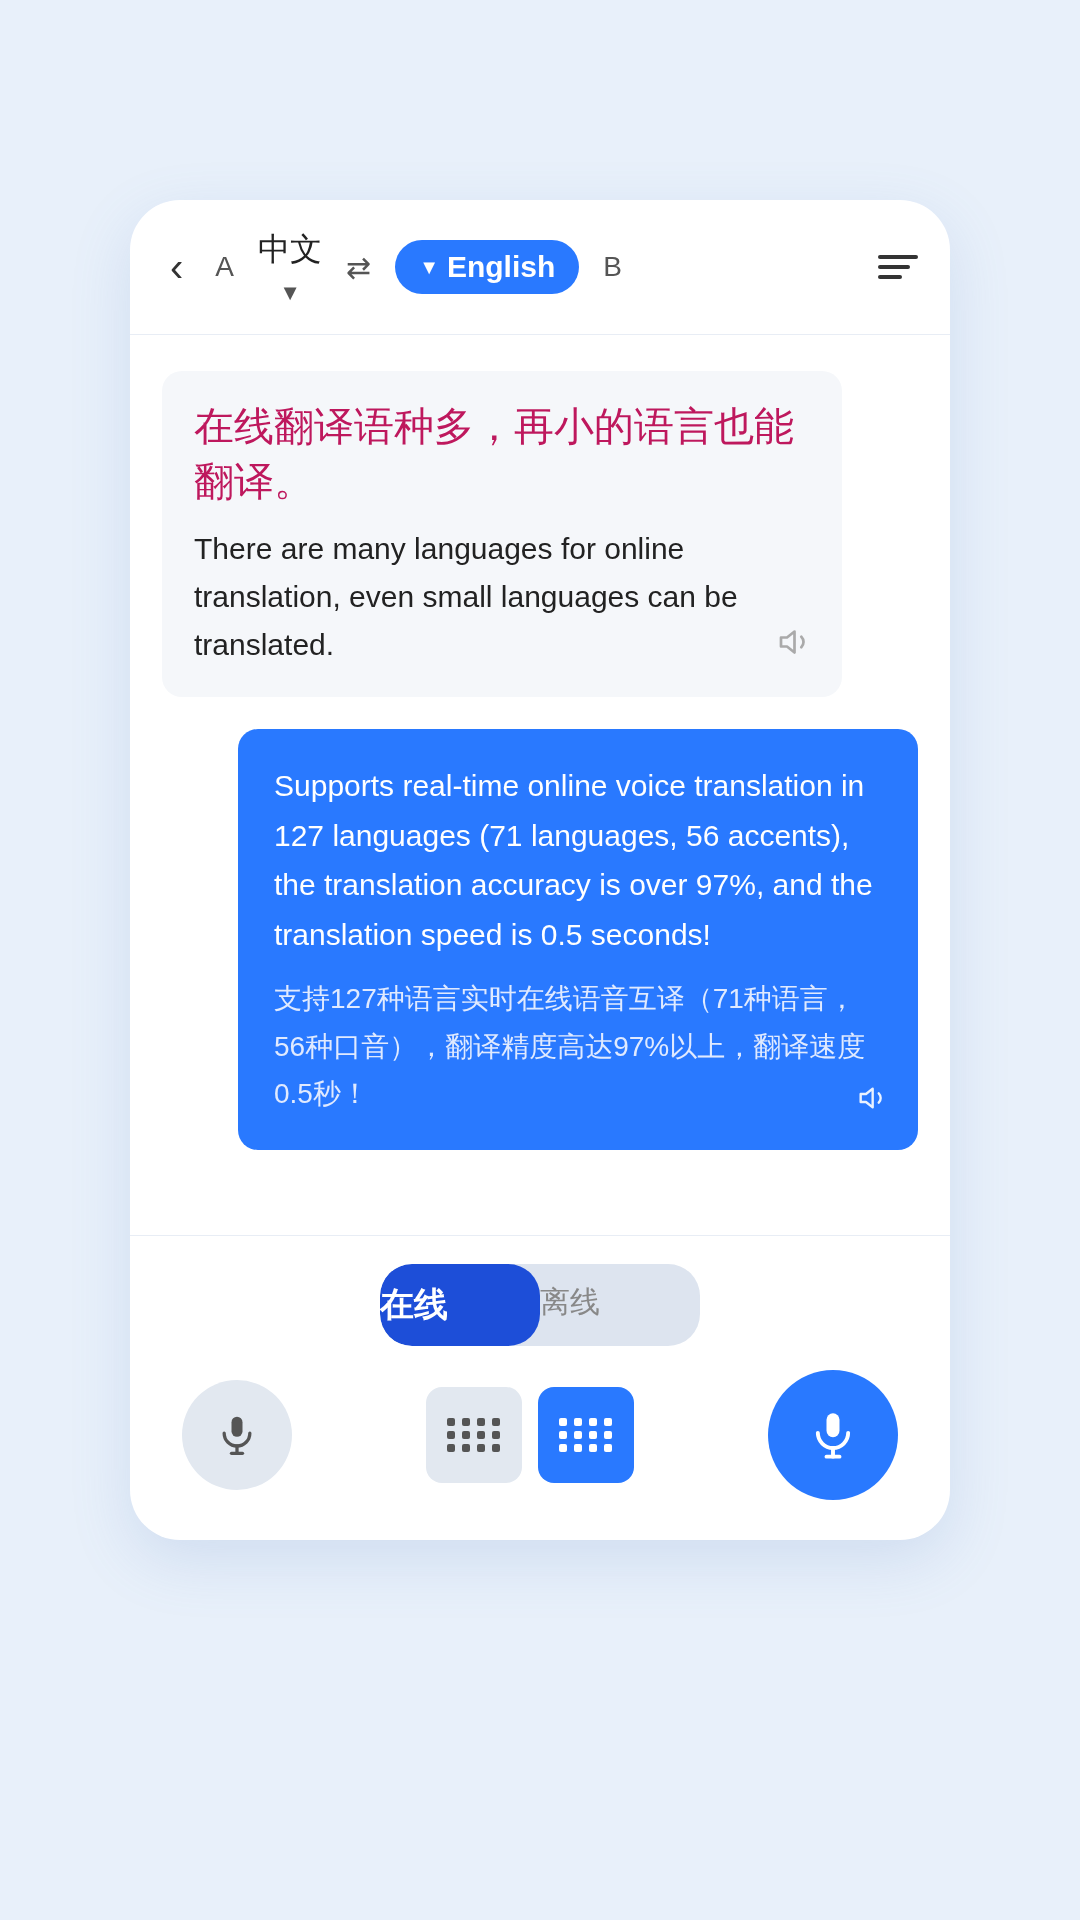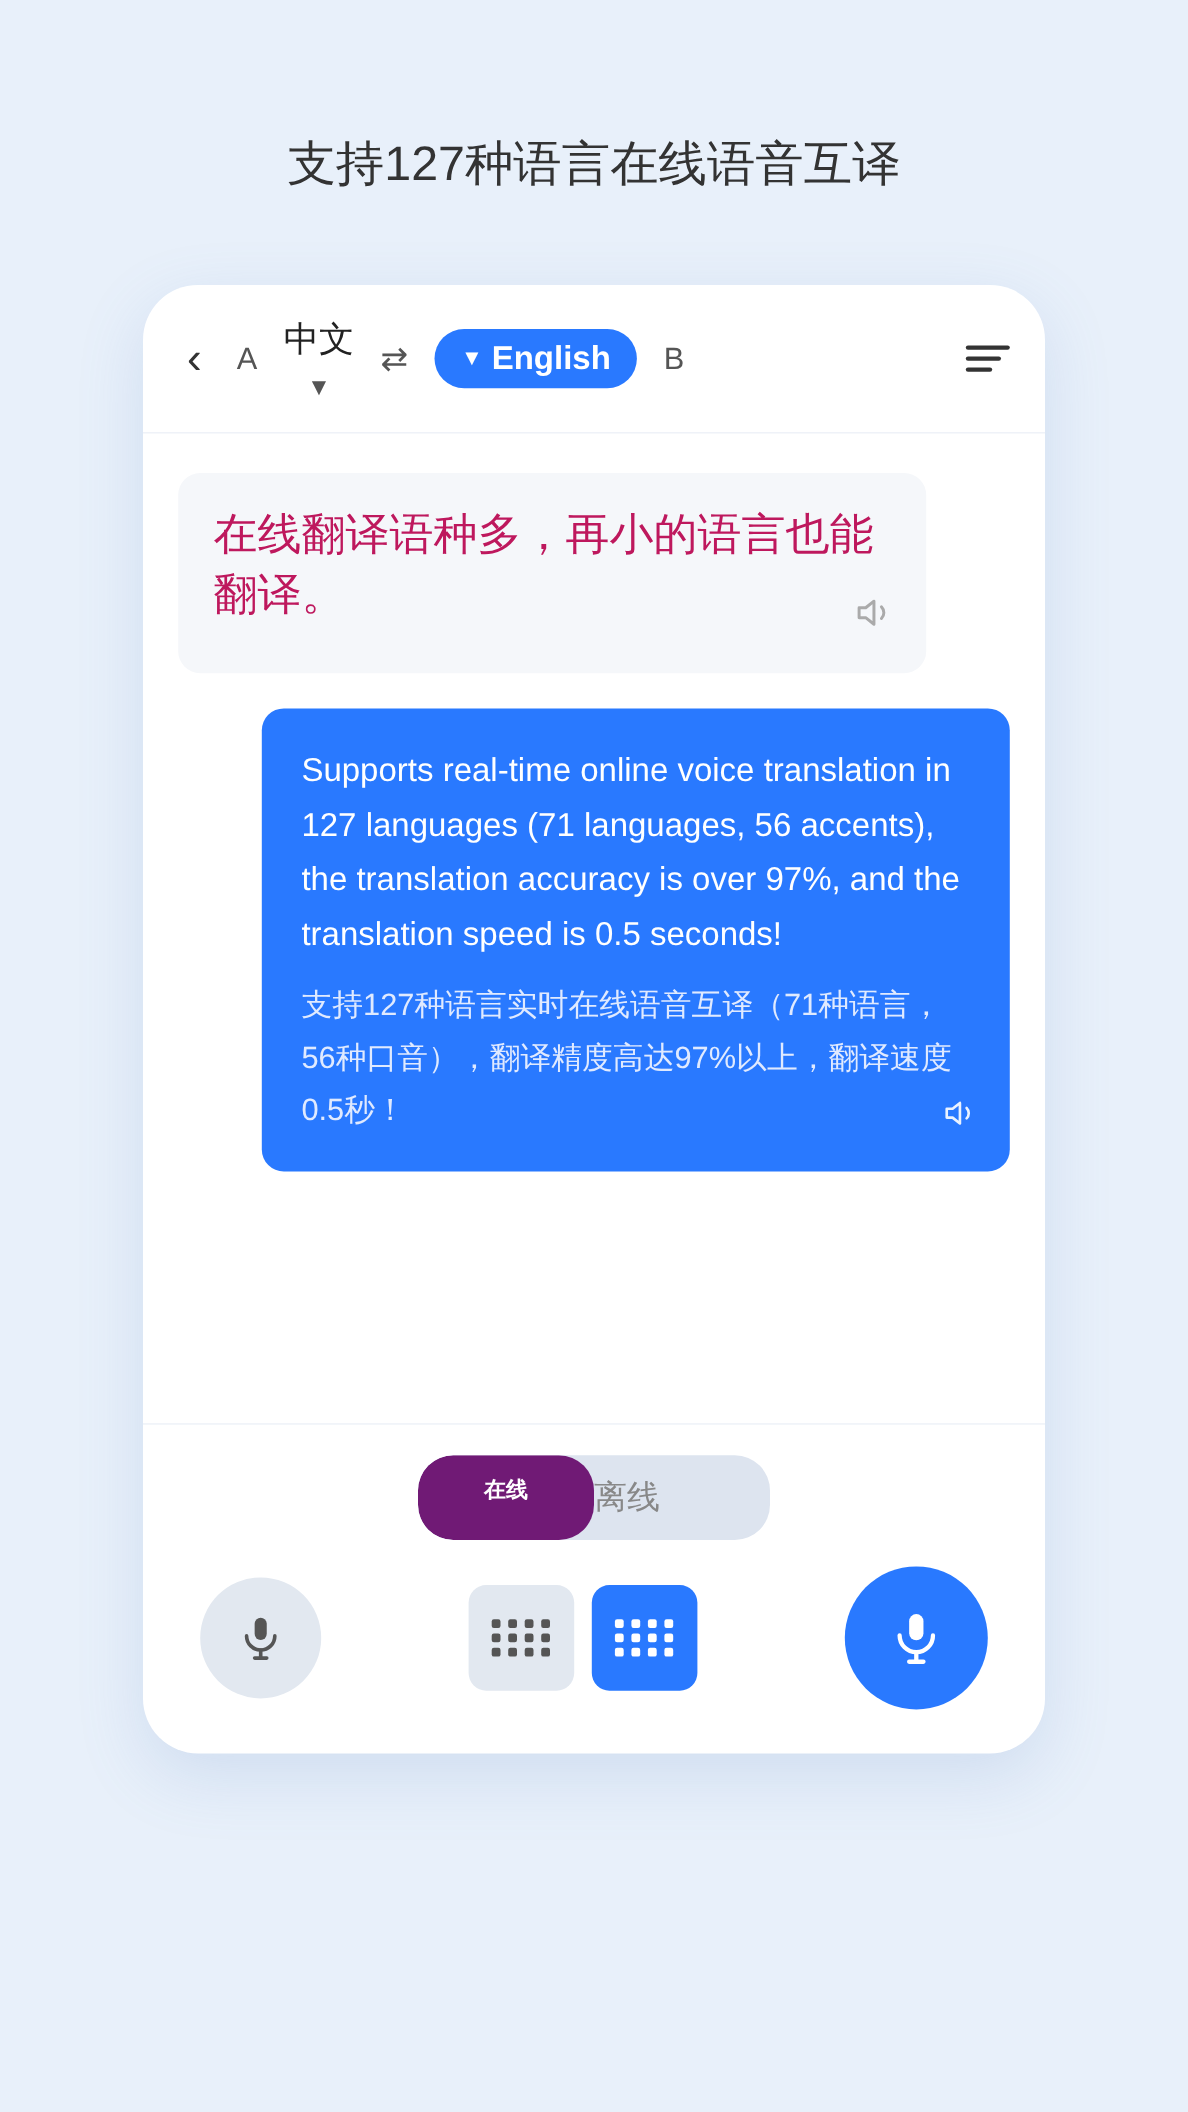--- a/index.html
+++ b/index.html
@@ -217,27 +217,26 @@
 
     .mode-toggle {
       display: flex;
       background: #dde4ef;
       border-radius: 32px;
       overflow: hidden;
       width: 320px;
     }
 
     .mode-online {
-      background: #701a75;
+      background: #1d4ed8;
       color: #fff;
-      font-size: 20px;
+      font-size: 34px;
       font-weight: 600;
       padding: 18px 0;
       flex: 1;
-      text-align: center;
       border-radius: 32px;
     }
 
     .mode-offline {
       color: #888;
       font-size: 30px;
       padding: 18px 0;
       flex: 1;
       text-align: left;
     }
@@ -310,21 +309,20 @@
       display: block;
     }
     .dots-grid-white span {
       background: #fff;
     }
   </style>
 </head>
 <body>
 
 <div class="page-header">
-  <div class="page-subtitle">支持127种语言在线语音互译</div>
 </div>
 
 <div class="phone-mockup">
 
   <div class="toolbar">
     <div class="back-btn">‹</div>
     <div class="lang-a">A</div>
     <div class="lang-chinese">
       <span>中文</span>
       <span class="arrow-down">▼</span>
@@ -339,20 +337,21 @@
       <span></span>
       <span></span>
       <span></span>
     </div>
   </div>
 
   <div class="chat-area">
 
     <div class="bubble-left">
       <div class="source-text">在线翻译语种多，再小的语言也能翻译。</div>
+      <div class="translated-text">There are many languages for online translation, even small languages can be translated.</div>
       <div class="speaker-icon-left">
         <svg width="36" height="36" viewBox="0 0 24 24" fill="none" stroke="#aaa" stroke-width="1.8" stroke-linecap="round" stroke-linejoin="round">
           <polygon points="11 5 6 9 2 9 2 15 6 15 11 19 11 5"></polygon>
           <path d="M15.54 8.46a5 5 0 0 1 0 7.07"></path>
         </svg>
       </div>
     </div>
 
     <div class="bubble-right">
       <div class="english-text">Supports real-time online voice translation in 127 languages (71 languages, 56 accents), the translation accuracy is over 97%, and the translation speed is 0.5 seconds!</div>

